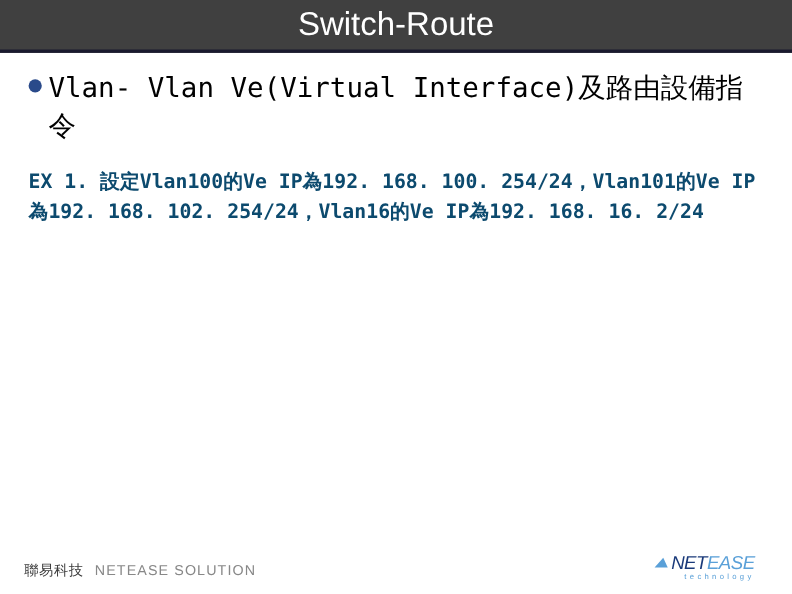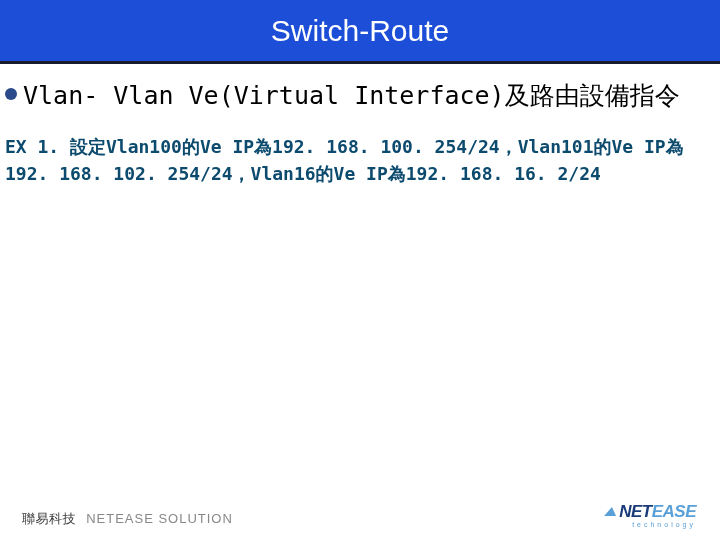--- a/index.html
+++ b/index.html
@@ -3,33 +3,33 @@
 <meta charset="utf-8">
 <style>
   * { margin: 0; padding: 0; box-sizing: border-box; }
   html, body { width: 720px; height: 540px; overflow: hidden; }
   body {
     font-family: "Microsoft JhengHei", "PMingLiU", Arial, sans-serif;
     background: #ffffff;
     position: relative;
   }
   .title-bar {
-    background: #1d4ed8;
+    background: #404040;
     color: #ffffff;
-    height: 64px;
+    height: 48px;
     display: flex;
     align-items: center;
     justify-content: center;
     font-size: 30px;
     font-family: Arial, sans-serif;
     font-weight: 400;
     border-bottom: 3px solid #1a1a2e;
   }
   .content {
-    padding: 14px 22px 0 5px;
+    padding: 14px 22px 0 26px;
   }
   .bullet-line {
     display: flex;
     align-items: flex-start;
     margin-bottom: 20px;
   }
   .bullet {
     width: 12px;
     height: 12px;
     background: #2a4a8a;
@@ -50,42 +50,42 @@
     color: #0c4a6e;
     line-height: 1.5;
     margin-bottom: 18px;
     font-family: "MingLiU", "PMingLiU", "SimSun", monospace;
     font-weight: 700;
   }
   .footer {
     position: absolute;
     bottom: 12px;
     left: 22px;
-    right: 24px;
+    right: 34px;
     display: flex;
     align-items: flex-end;
     justify-content: space-between;
   }
   .footer-left {
     font-size: 13px;
     color: #5a5a5a;
     font-family: "Microsoft JhengHei", Arial, sans-serif;
     letter-spacing: 0.5px;
   }
   .footer-left .company-cn { color: #3a3a3a; }
   .footer-left .company-en { color: #888; font-family: Arial, sans-serif; margin-left: 6px; letter-spacing: 1px; }
   .logo {
     display: flex;
     flex-direction: column;
     align-items: flex-end;
     line-height: 1;
   }
   .logo-main {
     font-family: Arial, sans-serif;
-    font-weight: 700;
+    font-weight: 400;
     font-size: 17px;
     font-style: italic;
     color: #1a3a7a;
     letter-spacing: -0.5px;
   }
   .logo-main .ease { color: #5aa0d8; }
   .logo-sub {
     font-family: Arial, sans-serif;
     font-size: 7px;
     color: #5aa0d8;

